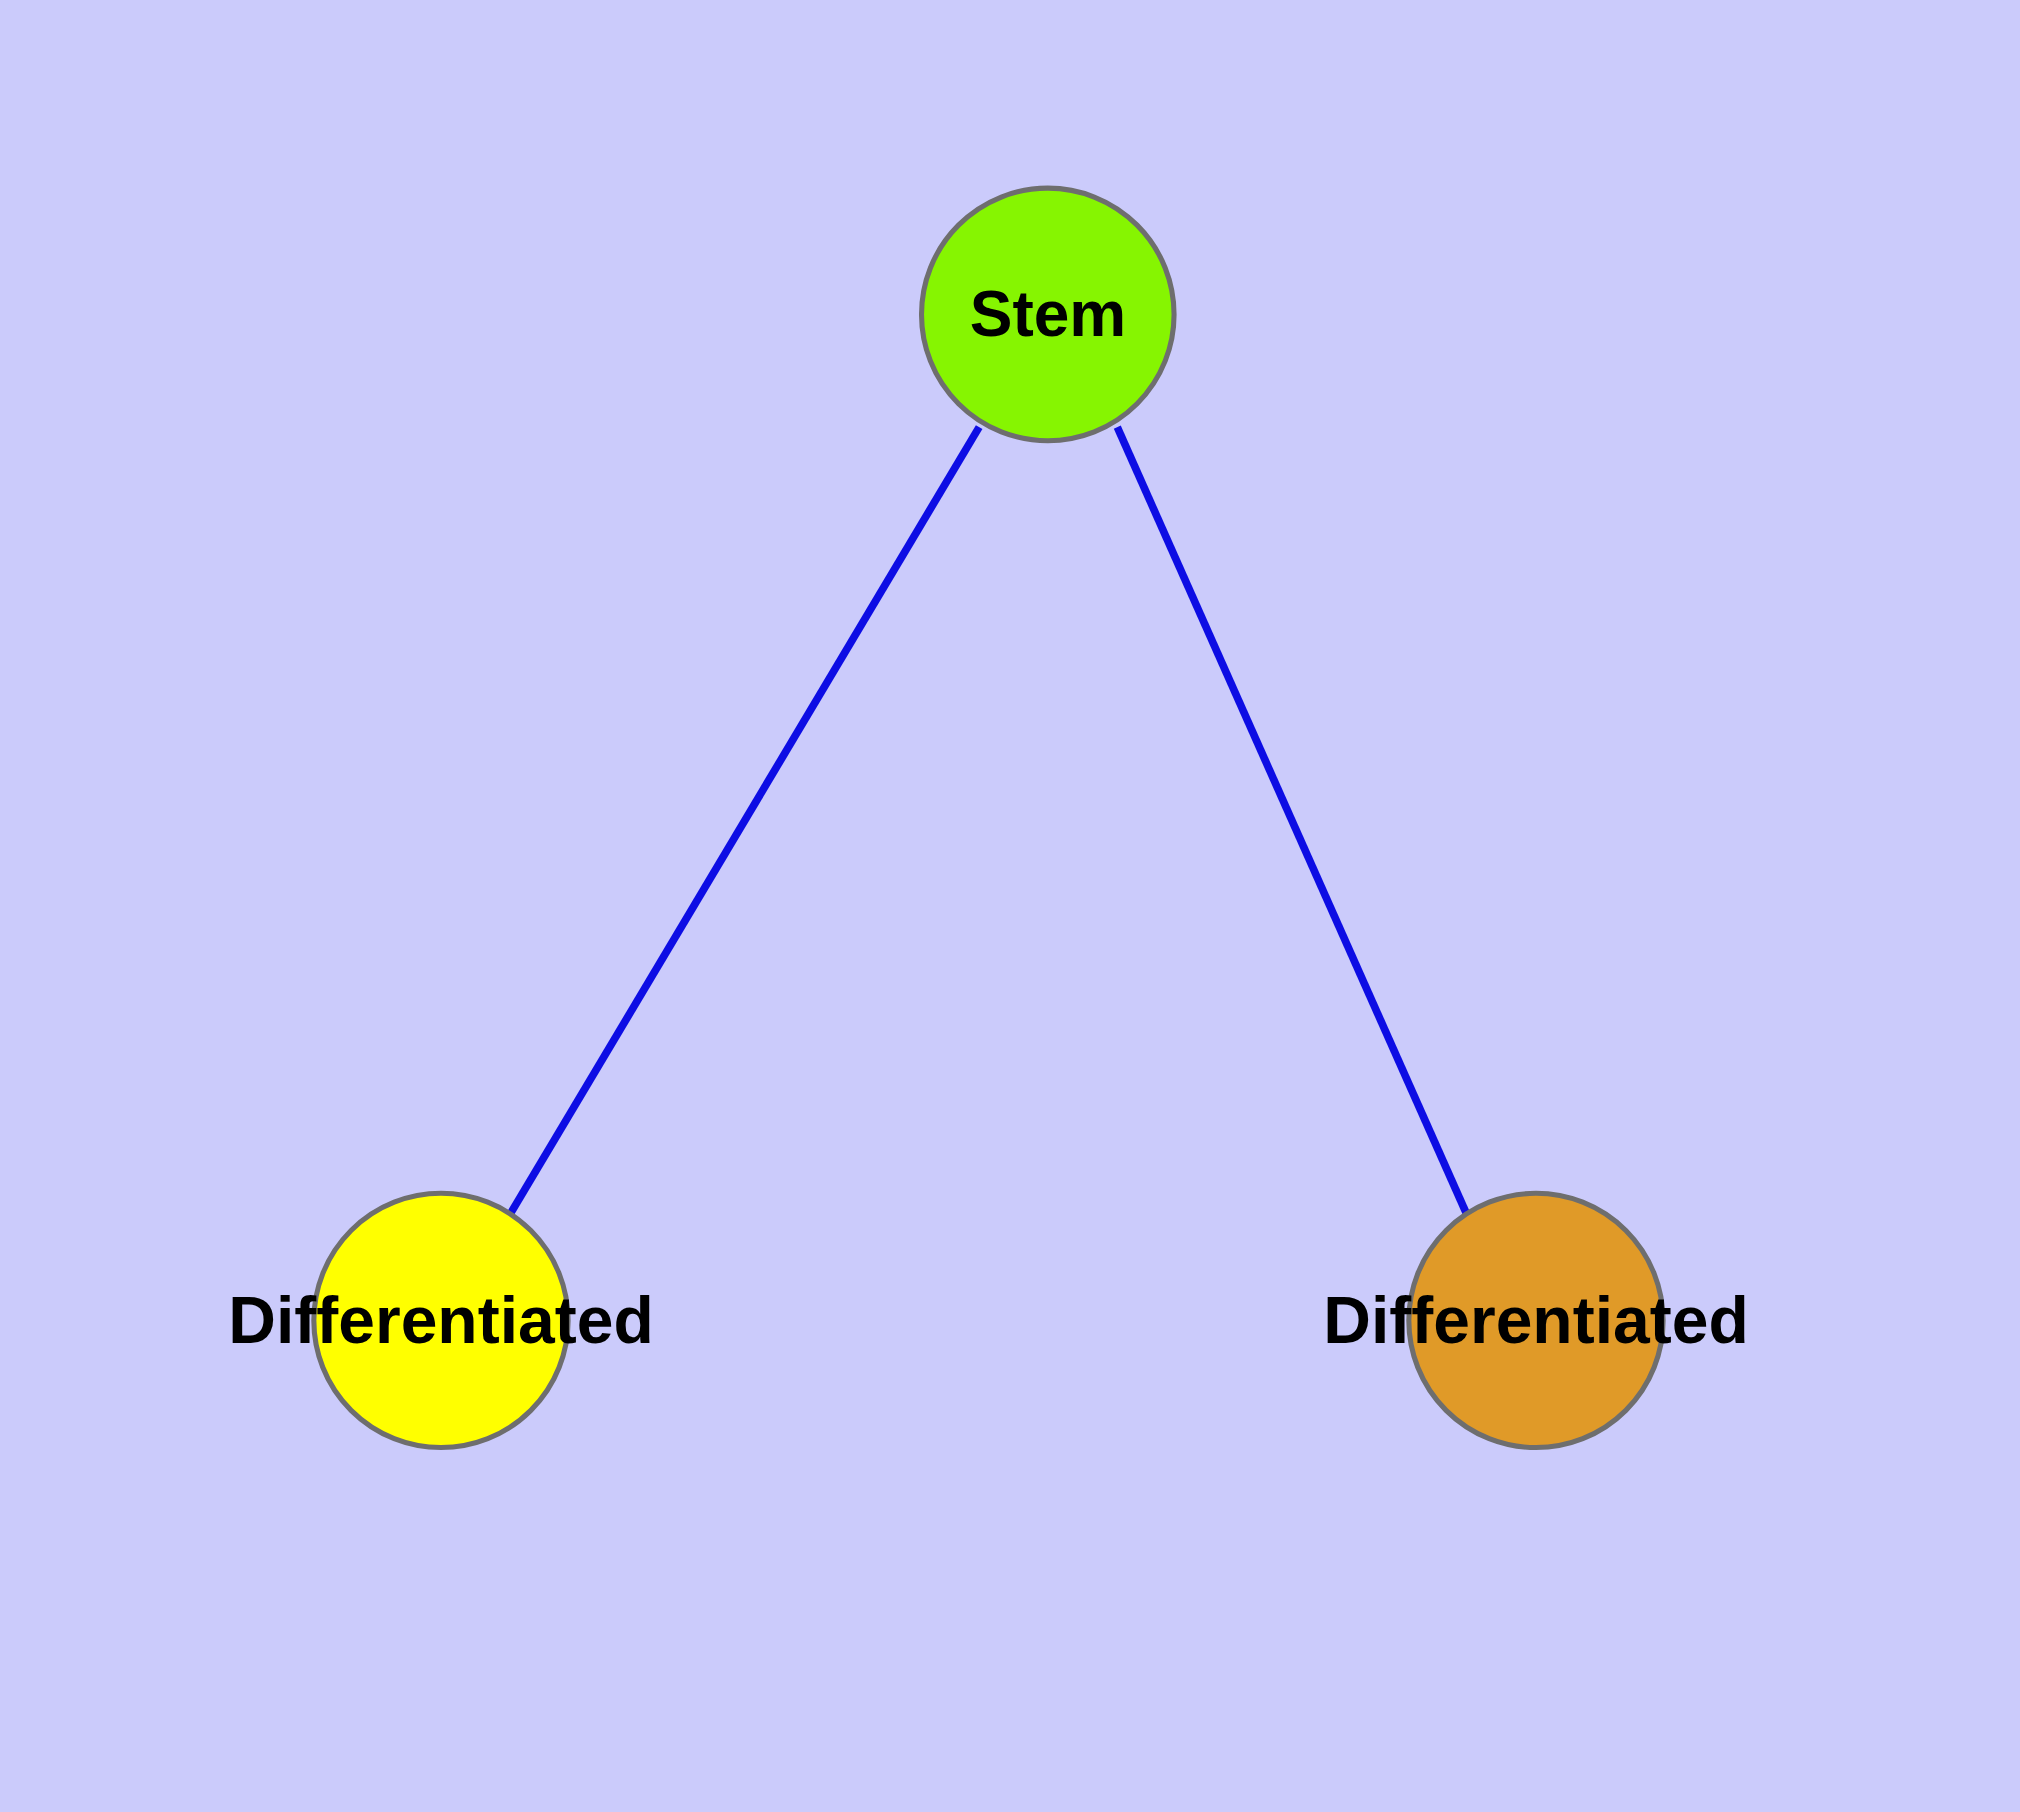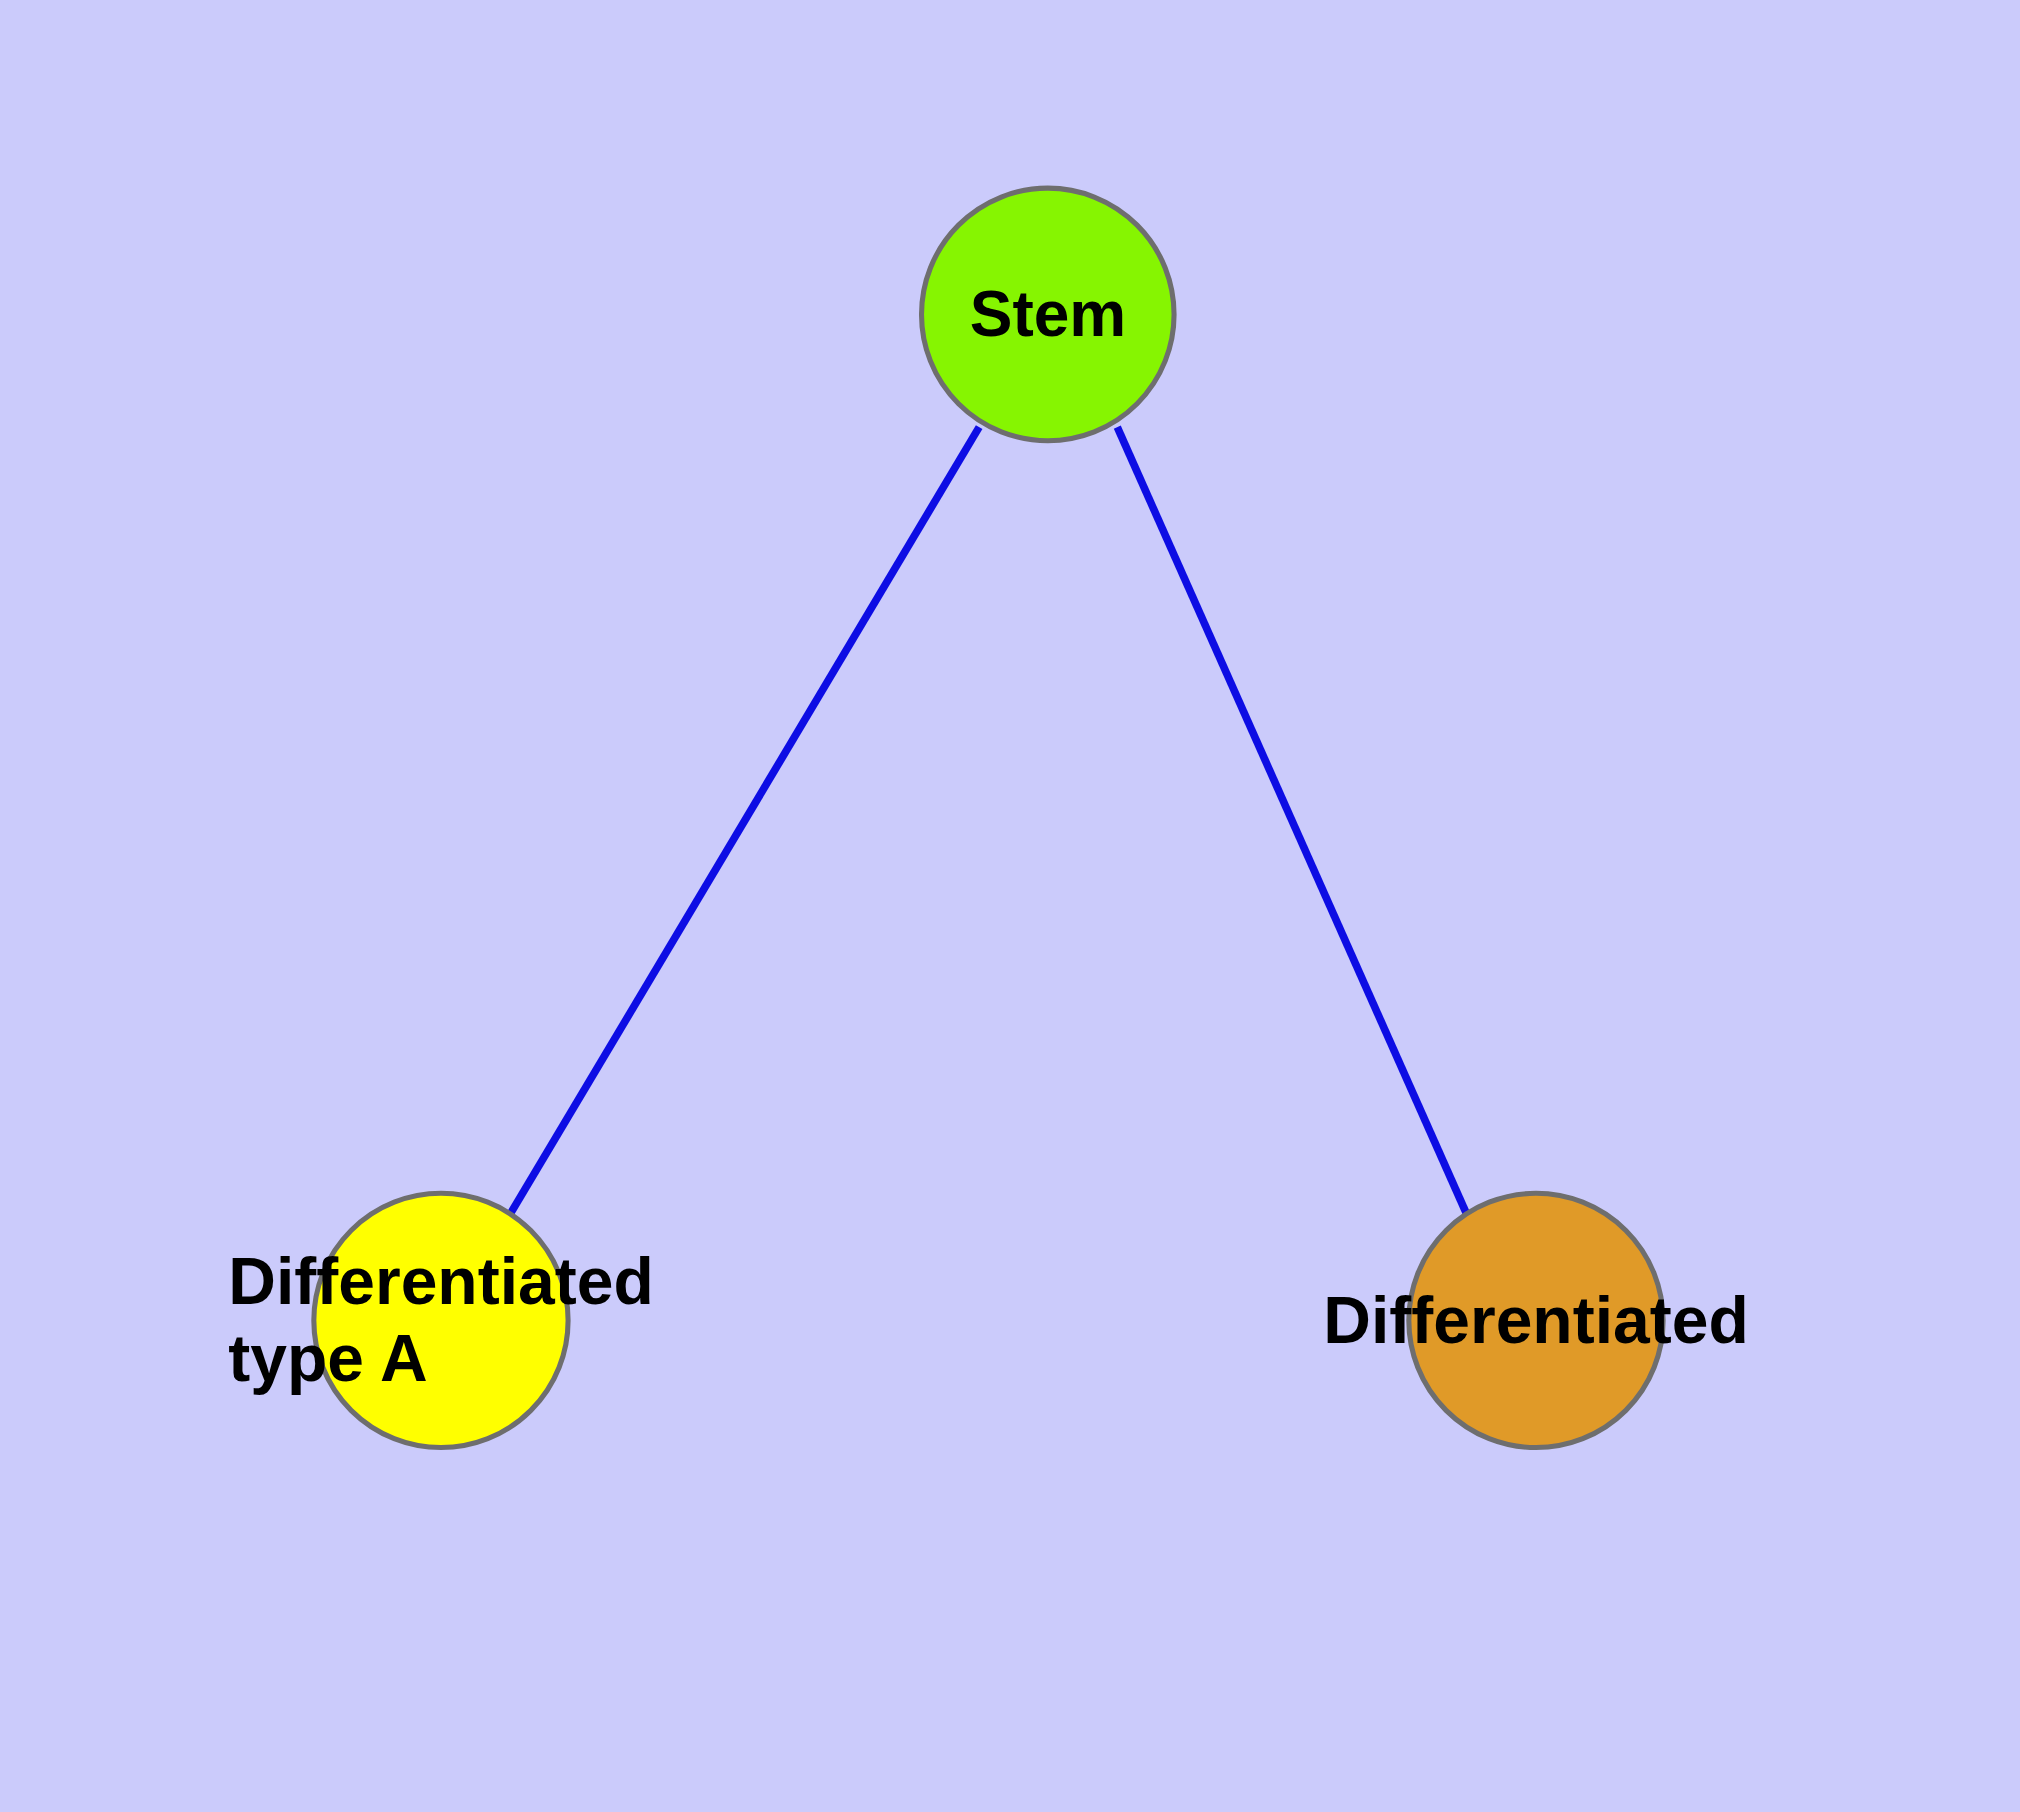--- a/index.html
+++ b/index.html
@@ -20,21 +20,21 @@
     left: 0;
     top: 0;
     width: 2021px;
     height: 1812px;
   }
   .node-label {
     position: absolute;
     color: #000000;
     font-family: "Liberation Sans", sans-serif;
     font-weight: bold;
-    text-align: left;
+    text-align: center;
     white-space: nowrap;
     line-height: 1.16;
     pointer-events: none;
   }
   .label-stem {
     font-size: 64px;
     left: 1048px;
     top: 314px;
     transform: translate(-50%, -50%);
   }
@@ -68,21 +68,20 @@
       <circle class="graph-node" cx="1812" cy="1558" r="150" fill="#e09a28" stroke="#6e6e6e" stroke-width="6"></circle>
     </g>
   </svg>
 
   <div class="node-label label-stem">
     <span class="label-line">Stem</span>
   </div>
 
   <div class="node-label label-a">
     <span class="label-line">Differentiated</span>
-    <span class="label-line">type A</span>
   </div>
 
   <div class="node-label label-b">
     <span class="label-line">Differentiated</span>
   </div>
 
 </div>
 
 
 </body></html>

